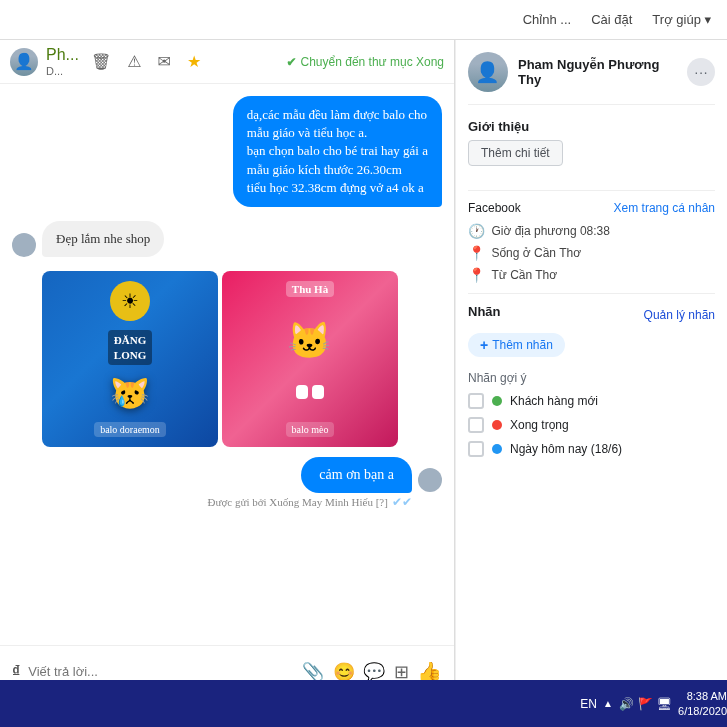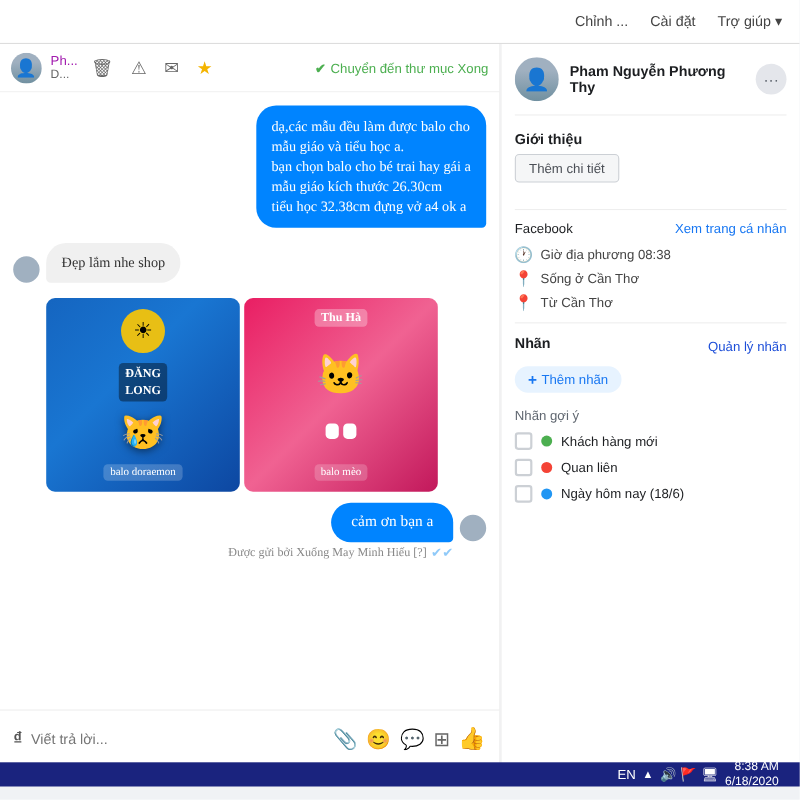--- a/index.html
+++ b/index.html
@@ -49,22 +49,22 @@
     }
     .toolbar-avatar {
       width: 28px;
       height: 28px;
       border-radius: 50%;
       background: #ccc;
       overflow: hidden;
       flex-shrink: 0;
     }
     .toolbar-name {
-      font-size: 12px;
-      color: #a21caf;
+      font-size: 16px;
+      color: #4d7c0f;
       max-width: 40px;
       overflow: hidden;
       white-space: nowrap;
     }
     .toolbar-icon {
       color: #666;
       font-size: 16px;
       cursor: pointer;
       padding: 2px 4px;
     }
@@ -345,28 +345,28 @@
     
     .section-divider {
       border: none;
       border-top: 1px solid #eee;
       margin: 10px 0;
     }
 
     
     .taskbar {
       position: fixed;
-      bottom: 12px;
+      bottom: 0;
       left: 0;
       width: 727px;
-      height: 22px;
+      height: 47px;
       background: #1a237e;
       display: flex;
       align-items: center;
-      padding: 0 19px;
+      padding: 0 0;
       gap: 8px;
       z-index: 100;
     }
     .taskbar-right {
       margin-left: auto;
       display: flex;
       align-items: center;
       gap: 6px;
       color: #fff;
       font-size: 11px;
@@ -553,21 +553,21 @@
 
       <div class="label-item">
         <div class="label-checkbox"></div>
         <div class="label-dot label-dot-green"></div>
         <span class="label-text">Khách hàng mới</span>
       </div>
 
       <div class="label-item">
         <div class="label-checkbox"></div>
         <div class="label-dot label-dot-red"></div>
-        <span class="label-text">Quan liên</span>
+        <span class="label-text">Xong trọng</span>
       </div>
 
       <div class="label-item">
         <div class="label-checkbox"></div>
         <div class="label-dot label-dot-blue"></div>
         <span class="label-text">Ngày hôm nay (18/6)</span>
       </div>
     </div>
 
   </div>

